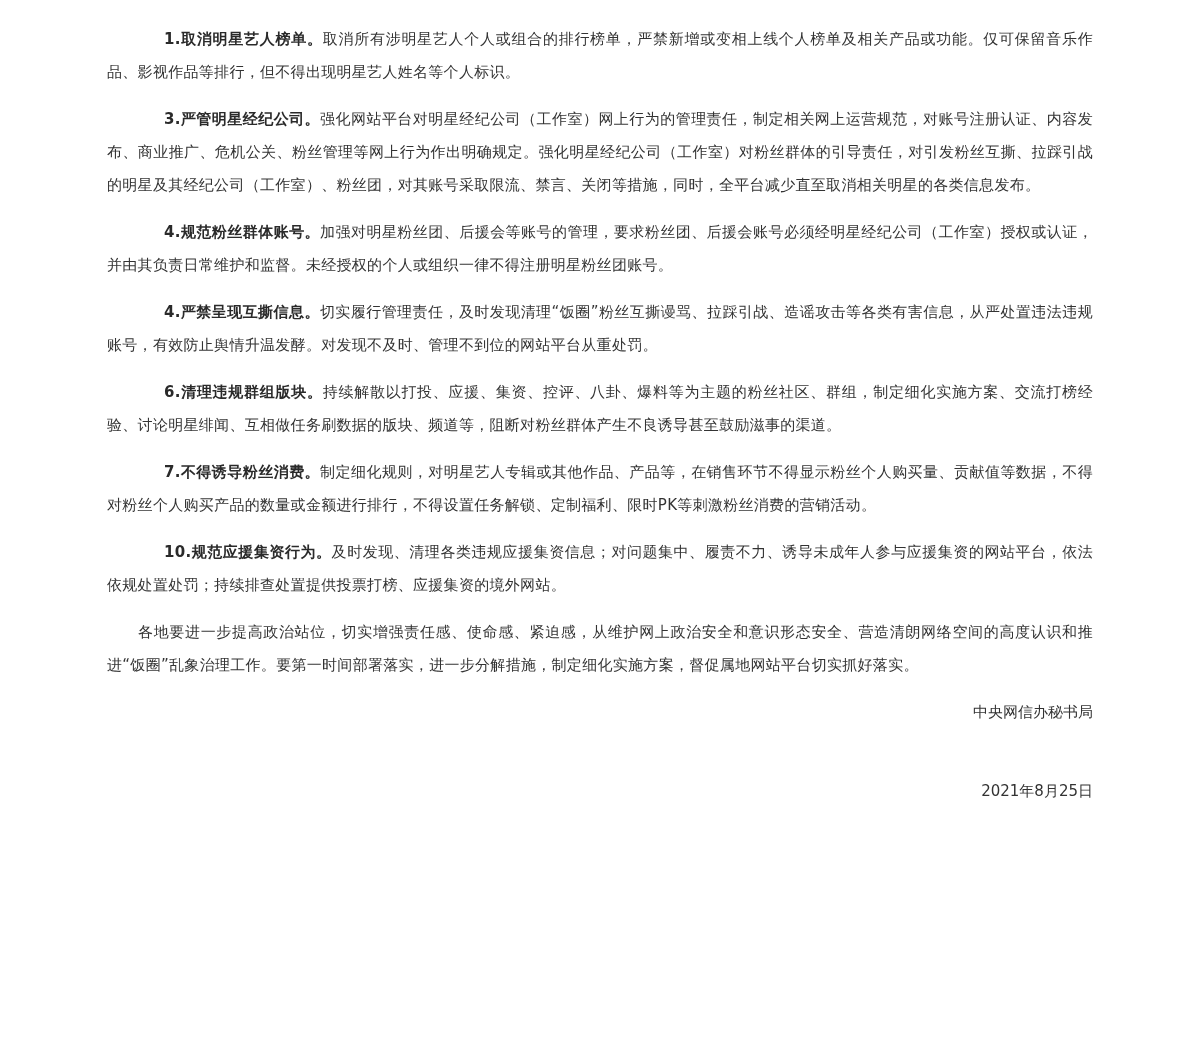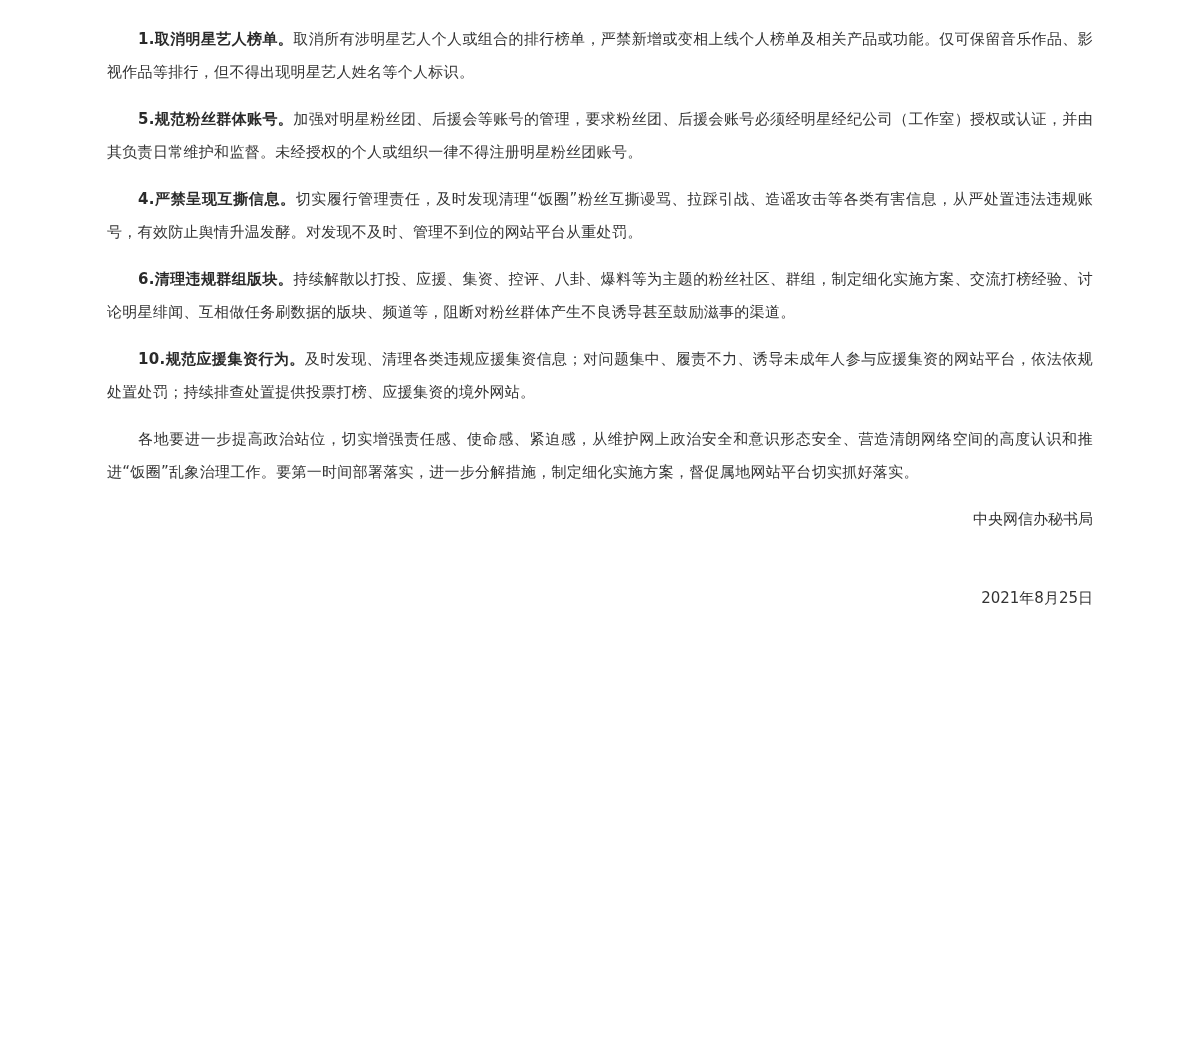--- a/index.html
+++ b/index.html
@@ -24,35 +24,38 @@
       margin: 0 0 14px 0;
       font-size: 15px;
       line-height: 33px;
       text-indent: 31px;
       text-align: justify;
       letter-spacing: 0.3px;
     }
     .para .head {
       font-weight: bold;
       color: #2a2a2a;
+      margin-left: 26px;
     }
     .sign {
       text-align: right;
       font-size: 15px;
       line-height: 33px;
       margin: 0;
     }
     .sign.org { margin-top: 0px; }
     .sign.date { margin-top: 46px; }
   </style>
 </head>
 <body>
 
 <div class="doc">
   <p class="para"><span class="head">1.取消明星艺人榜单。</span><span>取消所有涉明星艺人个人或组合的排行榜单，严禁新增或变相上线个人榜单及相关产品或功能。仅可保留音乐作品、影视作品等排行，但不得出现明星艺人姓名等个人标识。</span></p>
-  <p class="para"><span class="head">5.规范粉丝群体账号。</span><span>加强对明星粉丝团、后援会等账号的管理，要求粉丝团、后援会账号必须经明星经纪公司（工作室）授权或认证，并由其负责日常维护和监督。未经授权的个人或组织一律不得注册明星粉丝团账号。</span></p>
+  <p class="para"><span class="head">3.严管明星经纪公司。</span><span>强化网站平台对明星经纪公司（工作室）网上行为的管理责任，制定相关网上运营规范，对账号注册认证、内容发布、商业推广、危机公关、粉丝管理等网上行为作出明确规定。强化明星经纪公司（工作室）对粉丝群体的引导责任，对引发粉丝互撕、拉踩引战的明星及其经纪公司（工作室）、粉丝团，对其账号采取限流、禁言、关闭等措施，同时，全平台减少直至取消相关明星的各类信息发布。</span></p>
+  <p class="para"><span class="head">4.规范粉丝群体账号。</span><span>加强对明星粉丝团、后援会等账号的管理，要求粉丝团、后援会账号必须经明星经纪公司（工作室）授权或认证，并由其负责日常维护和监督。未经授权的个人或组织一律不得注册明星粉丝团账号。</span></p>
   <p class="para"><span class="head">4.严禁呈现互撕信息。</span><span>切实履行管理责任，及时发现清理“饭圈”粉丝互撕谩骂、拉踩引战、造谣攻击等各类有害信息，从严处置违法违规账号，有效防止舆情升温发酵。对发现不及时、管理不到位的网站平台从重处罚。</span></p>
   <p class="para"><span class="head">6.清理违规群组版块。</span><span>持续解散以打投、应援、集资、控评、八卦、爆料等为主题的粉丝社区、群组，制定细化实施方案、交流打榜经验、讨论明星绯闻、互相做任务刷数据的版块、频道等，阻断对粉丝群体产生不良诱导甚至鼓励滋事的渠道。</span></p>
+  <p class="para"><span class="head">7.不得诱导粉丝消费。</span><span>制定细化规则，对明星艺人专辑或其他作品、产品等，在销售环节不得显示粉丝个人购买量、贡献值等数据，不得对粉丝个人购买产品的数量或金额进行排行，不得设置任务解锁、定制福利、限时PK等刺激粉丝消费的营销活动。</span></p>
   <p class="para"><span class="head">10.规范应援集资行为。</span><span>及时发现、清理各类违规应援集资信息；对问题集中、履责不力、诱导未成年人参与应援集资的网站平台，依法依规处置处罚；持续排查处置提供投票打榜、应援集资的境外网站。</span></p>
   <p class="para">各地要进一步提高政治站位，切实增强责任感、使命感、紧迫感，从维护网上政治安全和意识形态安全、营造清朗网络空间的高度认识和推进“饭圈”乱象治理工作。要第一时间部署落实，进一步分解措施，制定细化实施方案，督促属地网站平台切实抓好落实。</p>
   <p class="sign org">中央网信办秘书局</p>
   <p class="sign date">2021年8月25日</p>
 </div>
 
 </body></html>

